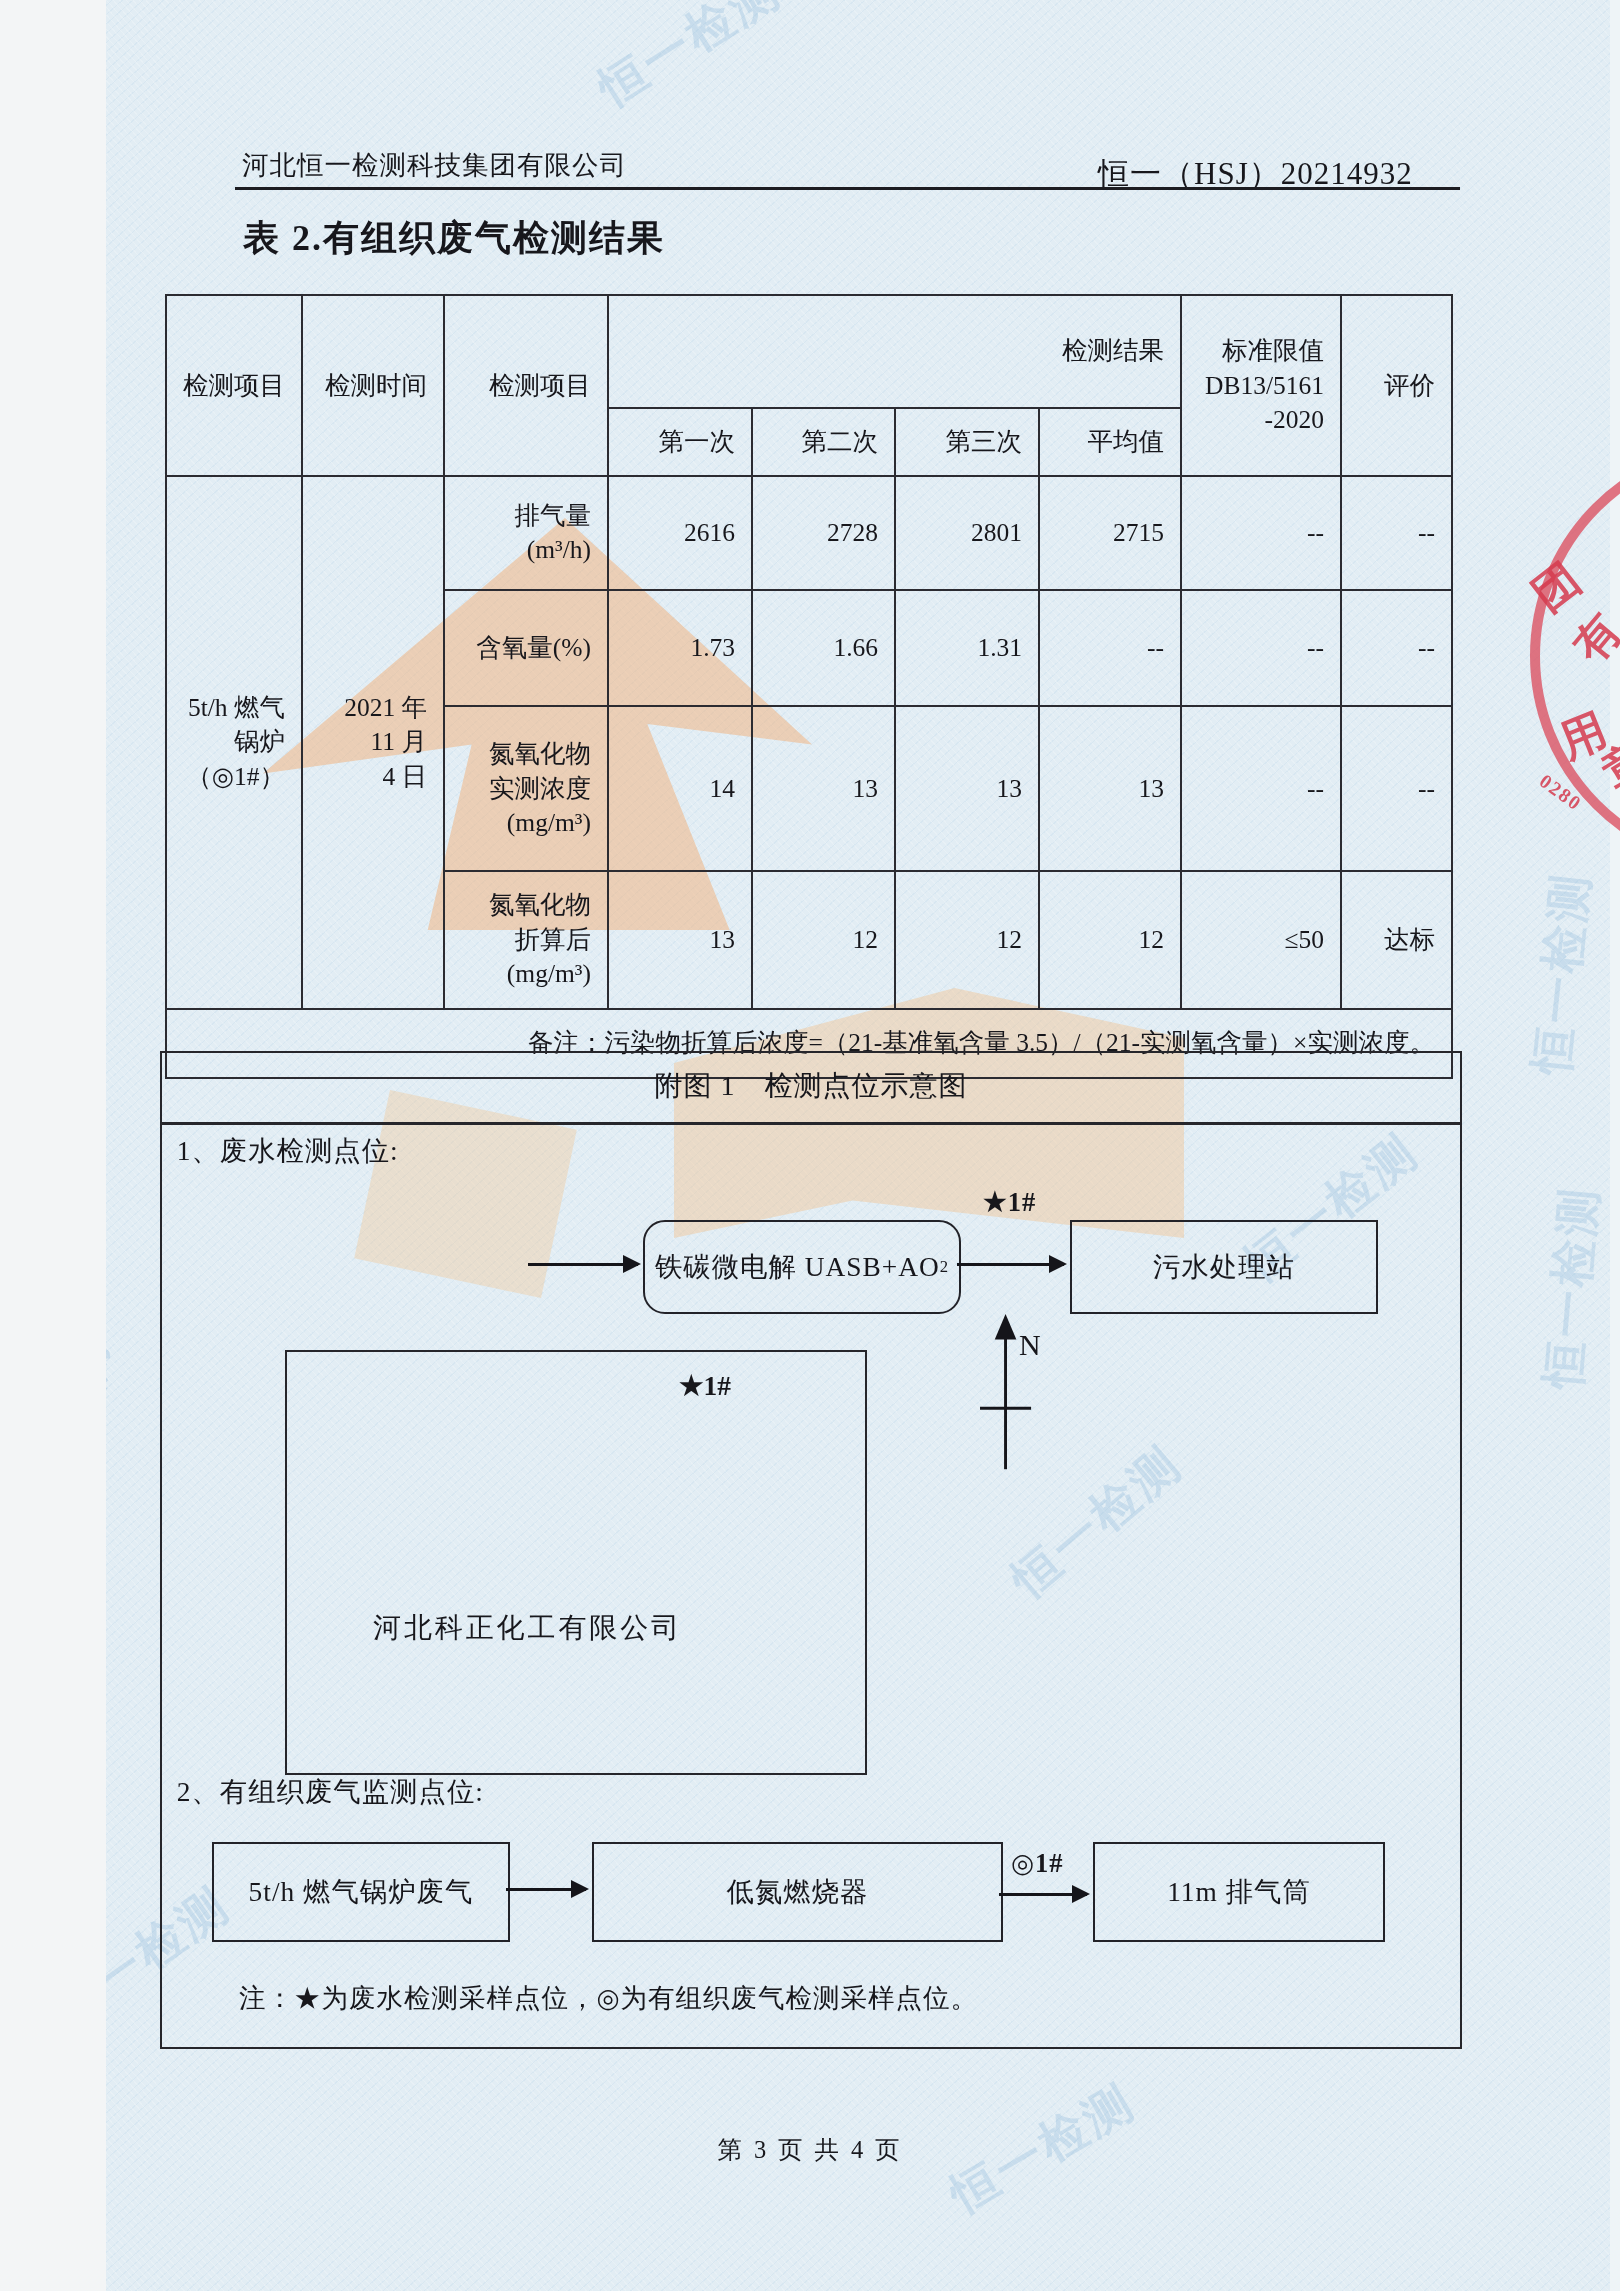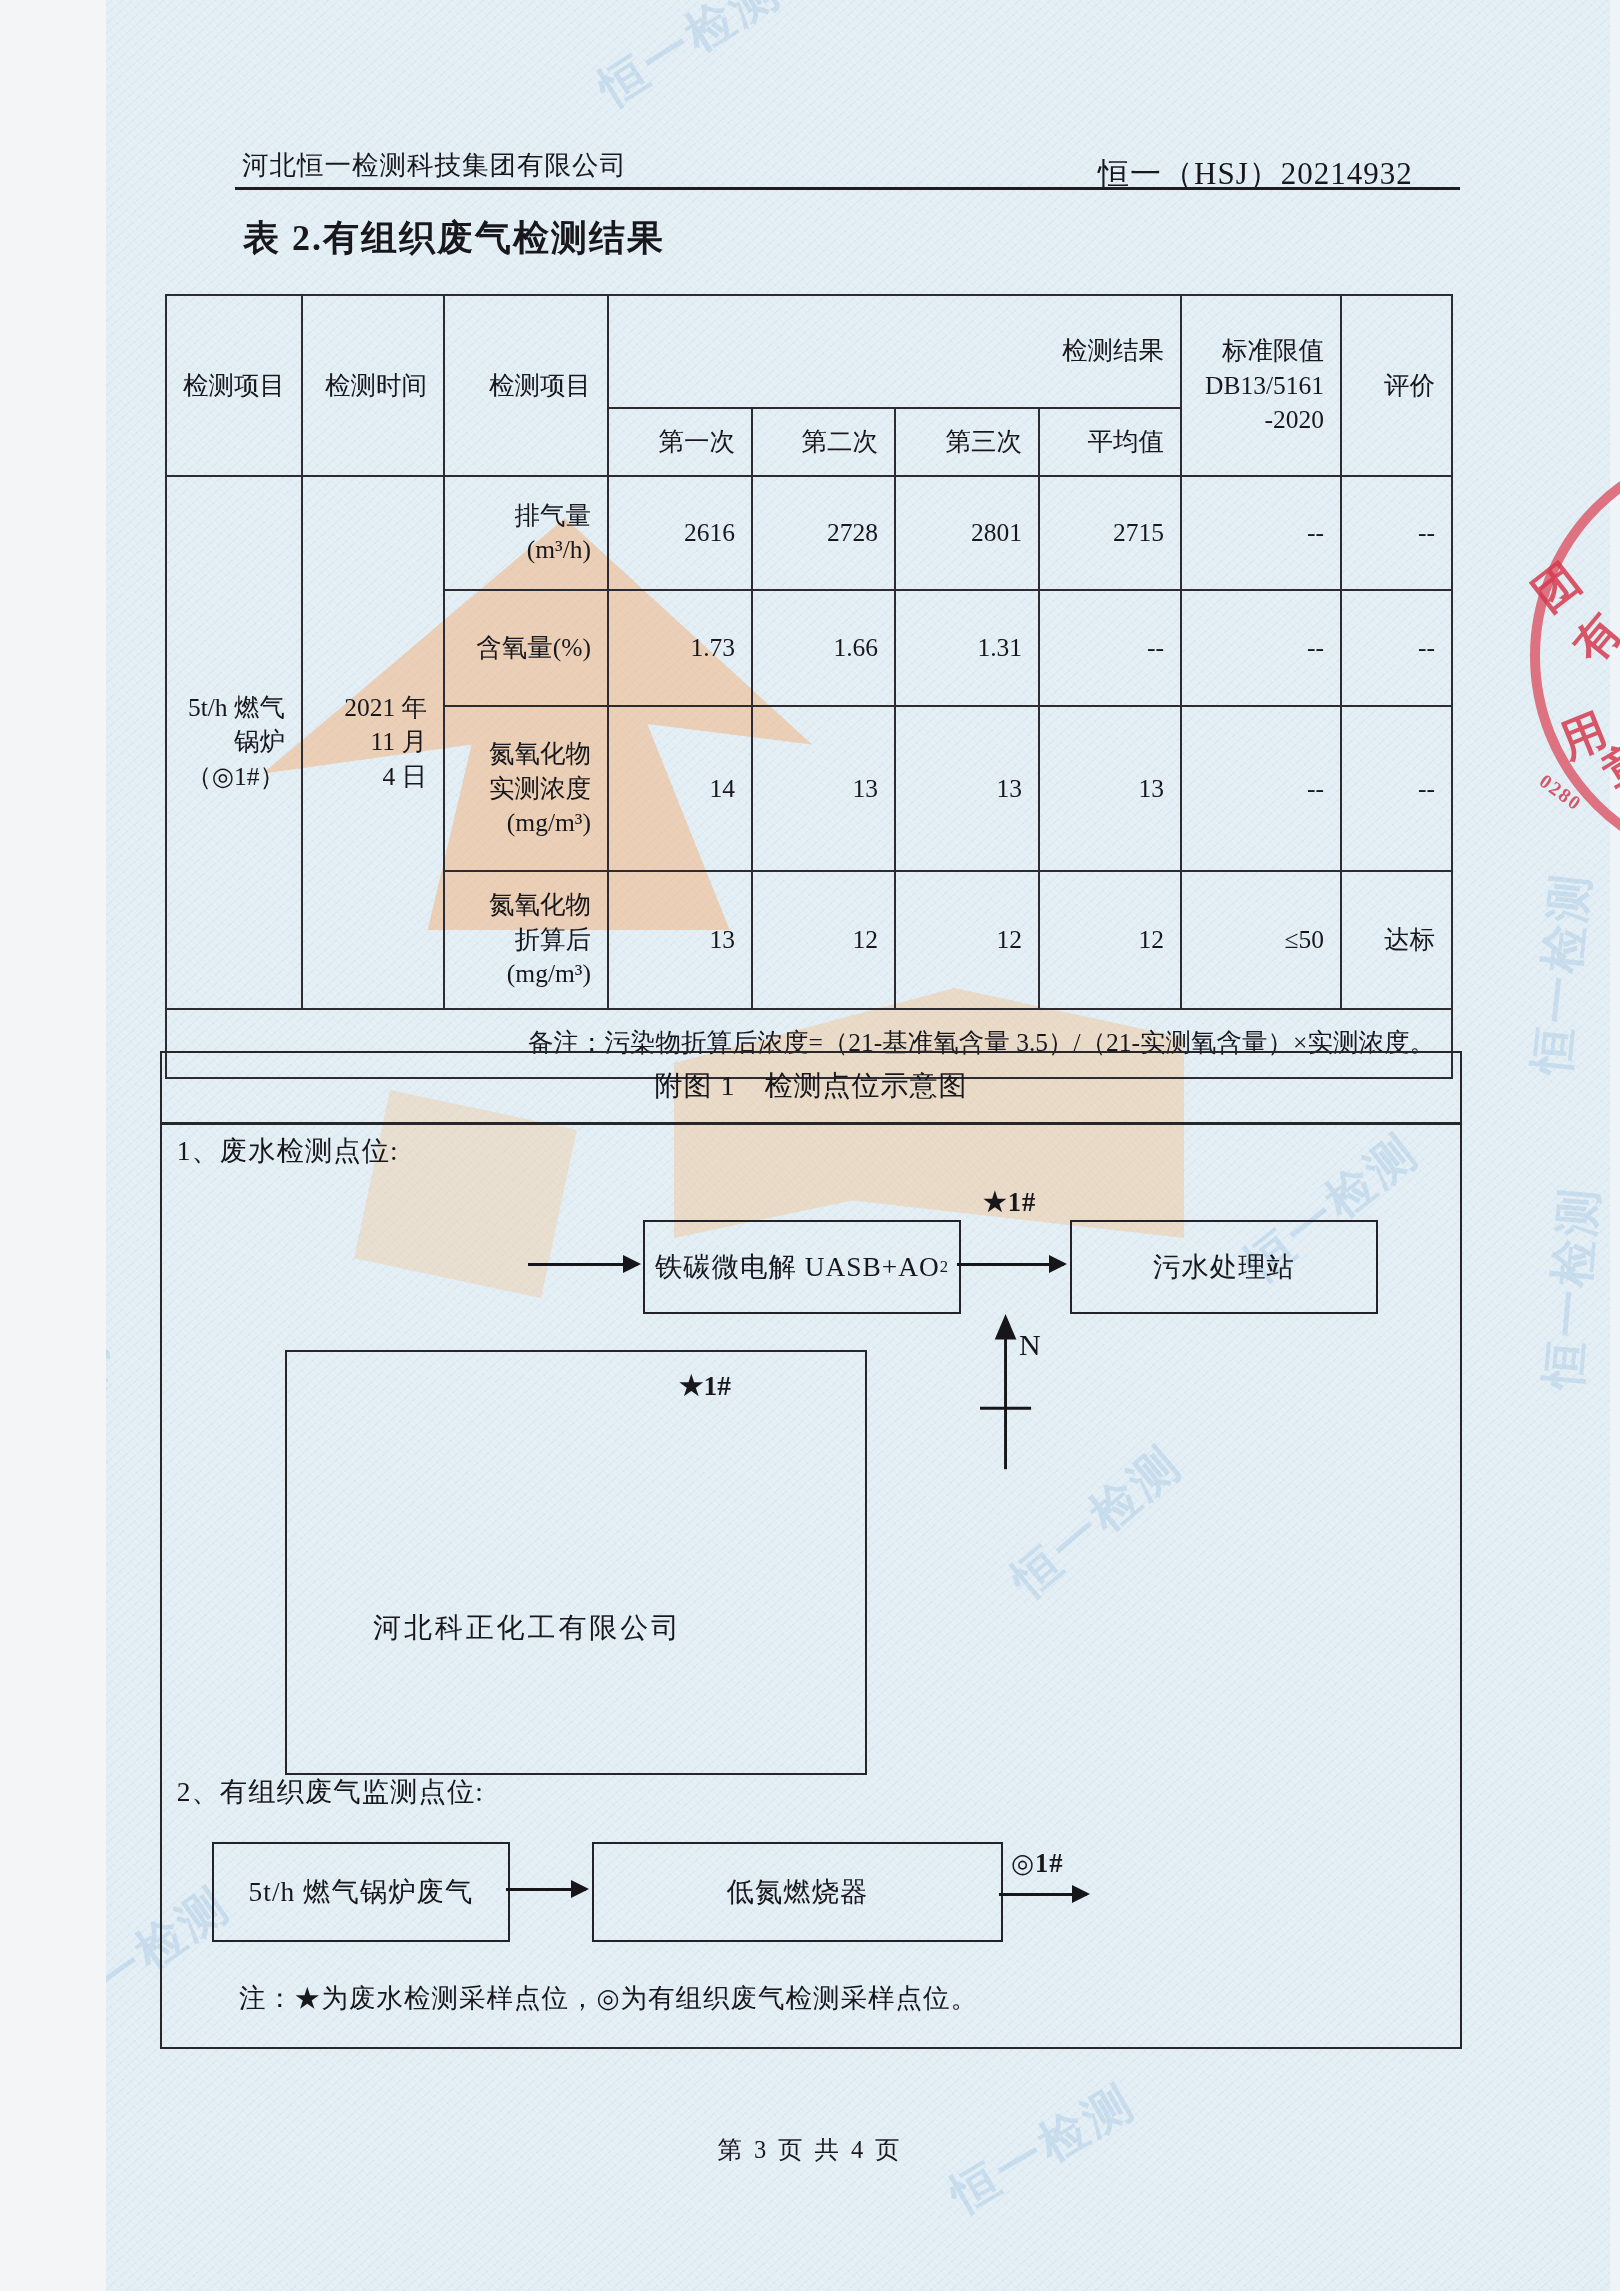--- a/index.html
+++ b/index.html
@@ -210,21 +210,21 @@
 </tbody>
   </table>
 
 <div class="figure">
   <div class="fig-title">附图 1　检测点位示意图</div>
   <div class="fig-divider"></div>
 
   <div class="fig-label" style="left:14.7px;top:80px;">1、废水检测点位:</div>
 
   <div class="harrow" style="left:366px;top:210px;width:110px;"></div>
-  <div class="fbox" style="left:481px;top:167px;width:314px;height:90px;">
+  <div class="fbox" style="left:481px;top:167px;width:314px;height:90px;border-radius:22px;">
     <span>铁碳微电解 UASB+AO</span>
       <sup>2</sup>
   </div>
   <div class="sample-label" style="left:821px;top:133px;">★1#</div>
   <div class="harrow" style="left:795px;top:210px;width:107px;"></div>
   <div class="fbox" style="left:908px;top:167px;width:304px;height:90px;text-align:center;">
     <span>污水处理站</span>
   </div>
 
   <div class="bigbox">
@@ -245,20 +245,23 @@
 
   <div class="fbox" style="left:50px;top:789px;width:294px;height:96px;">
     <span>5t/h 燃气锅炉废气</span>
   </div>
   <div class="harrow" style="left:344px;top:835px;width:80px;"></div>
   <div class="fbox" style="left:430px;top:789px;width:407px;height:96px;">
     <span>低氮燃烧器</span>
   </div>
   <div class="sample-label" style="left:849px;top:794px;">◎1#</div>
   <div class="harrow" style="left:837px;top:840px;width:88px;"></div>
+  <div class="fbox" style="left:931px;top:789px;width:288px;height:96px;">
+    <span>11m 排气筒</span>
+  </div>
 
   <div class="fig-note">注：★为废水检测采样点位，◎为有组织废气检测采样点位。</div>
 </div>
 
 <div class="stamp">
   <div class="ring"></div>
   <span class="sc" style="left:23.5px;top:98px;transform:rotate(-38deg);">团</span>
   <span class="sc" style="left:65px;top:149px;transform:rotate(-50deg);">有</span>
   <span class="sc" style="left:51px;top:247px;transform:rotate(-22deg);">用</span>
   <span class="sc" style="left:94px;top:276px;transform:rotate(-32deg);">章</span>

